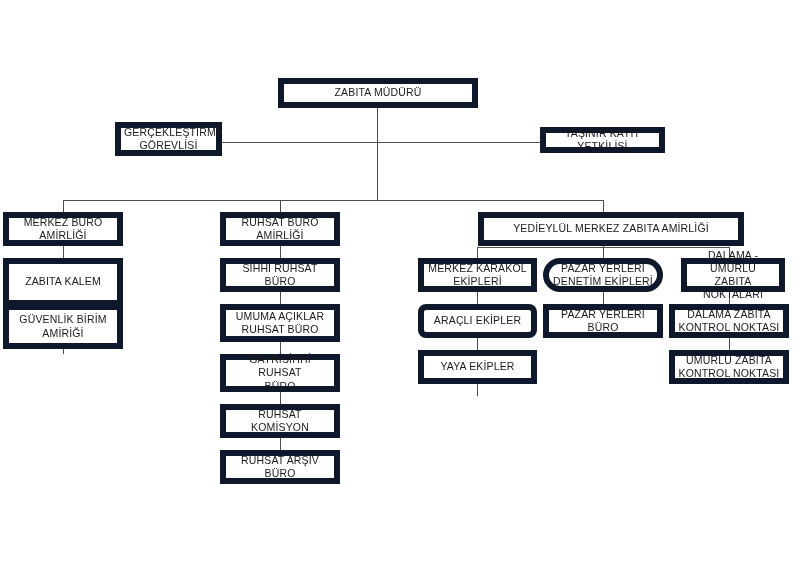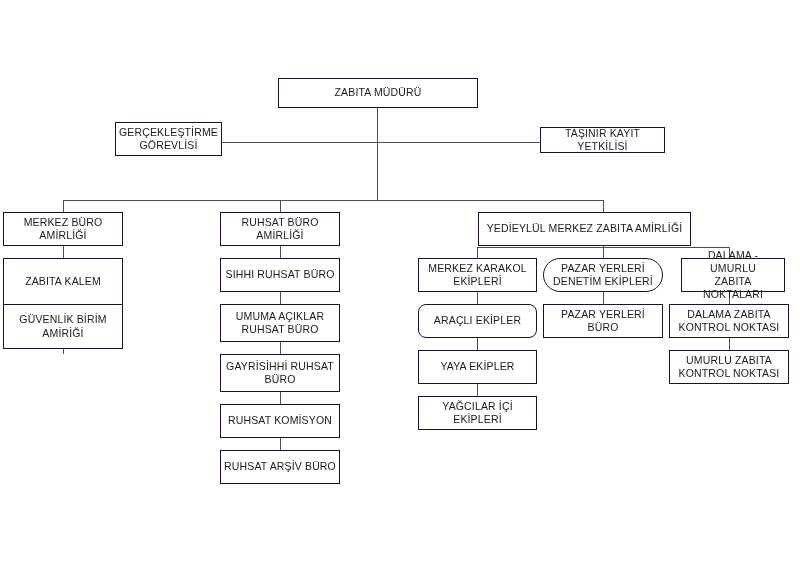--- a/index.html
+++ b/index.html
@@ -11,21 +11,21 @@
     position: relative;
     width: 800px;
     height: 573px;
     background: #ffffff;
     font-family: "Liberation Sans", "DejaVu Sans", sans-serif;
     overflow: hidden;
   }
   .node {
     position: absolute;
     box-sizing: border-box;
-    border: 1px solid #0f172a;
+    border: 6px solid #0f172a;
     background: #ffffff;
     color: #1a1a1a;
     display: flex;
     align-items: center;
     justify-content: center;
     text-align: center;
     line-height: 1.25;
     font-size: 10.5px;
     letter-spacing: 0.15px;
     padding: 1px 3px;
@@ -122,36 +122,33 @@
     <span class="node-label">GAYRİSİHHİ RUHSAT
 BÜRO</span>
   </div>
   <div class="node" style="left:220px; top:404px; width:120px; height:34px;">
     <span class="node-label">RUHSAT KOMİSYON</span>
   </div>
   <div class="node" style="left:220px; top:450px; width:120px; height:34px;">
     <span class="node-label">RUHSAT ARŞİV BÜRO</span>
   </div>
 
-  <div class="node" style="left:478px; top:212px; width:213px; height:34px;">
+  <div class="node" style="left:478px; top:212px; width:266px; height:34px;">
     <span class="node-label">YEDİEYLÜL MERKEZ ZABITA AMİRLİĞİ</span>
   </div>
 
   <div class="node" style="left:418px; top:258px; width:119px; height:34px;">
     <span class="node-label">MERKEZ KARAKOL
 EKİPLERİ</span>
   </div>
   <div class="node" style="left:418px; top:304px; width:119px; height:34px;border-radius:8px;">
     <span class="node-label">ARAÇLI EKİPLER</span>
   </div>
   <div class="node" style="left:418px; top:350px; width:119px; height:34px;">
     <span class="node-label">YAYA EKİPLER</span>
-  </div>
-  <div class="node" style="left:418px; top:396px; width:119px; height:34px;">
-    <span class="node-label">YAĞCILAR İÇİ EKİPLERİ</span>
   </div>
 
   <div class="node" style="left:543px; top:258px; width:120px; height:34px;border-radius:17px;">
     <span class="node-label">PAZAR YERLERİ
 DENETİM EKİPLERİ</span>
   </div>
   <div class="node" style="left:543px; top:304px; width:120px; height:34px;">
     <span class="node-label">PAZAR YERLERİ BÜRO</span>
   </div>
 

